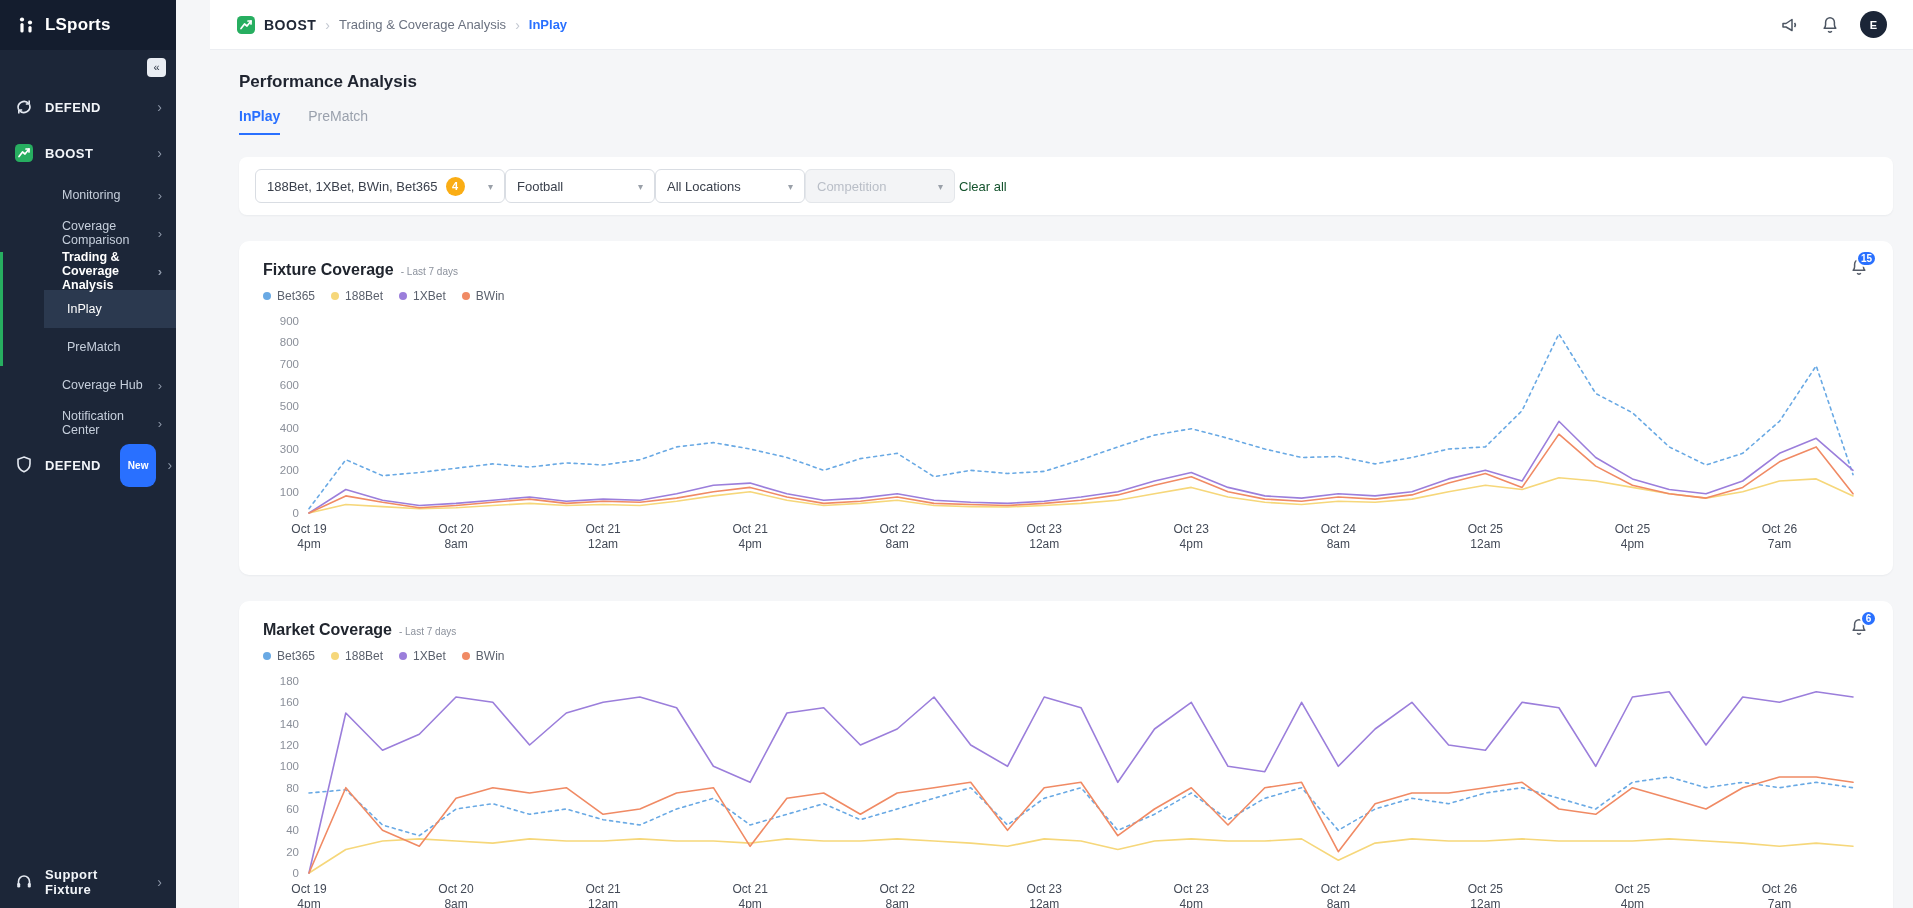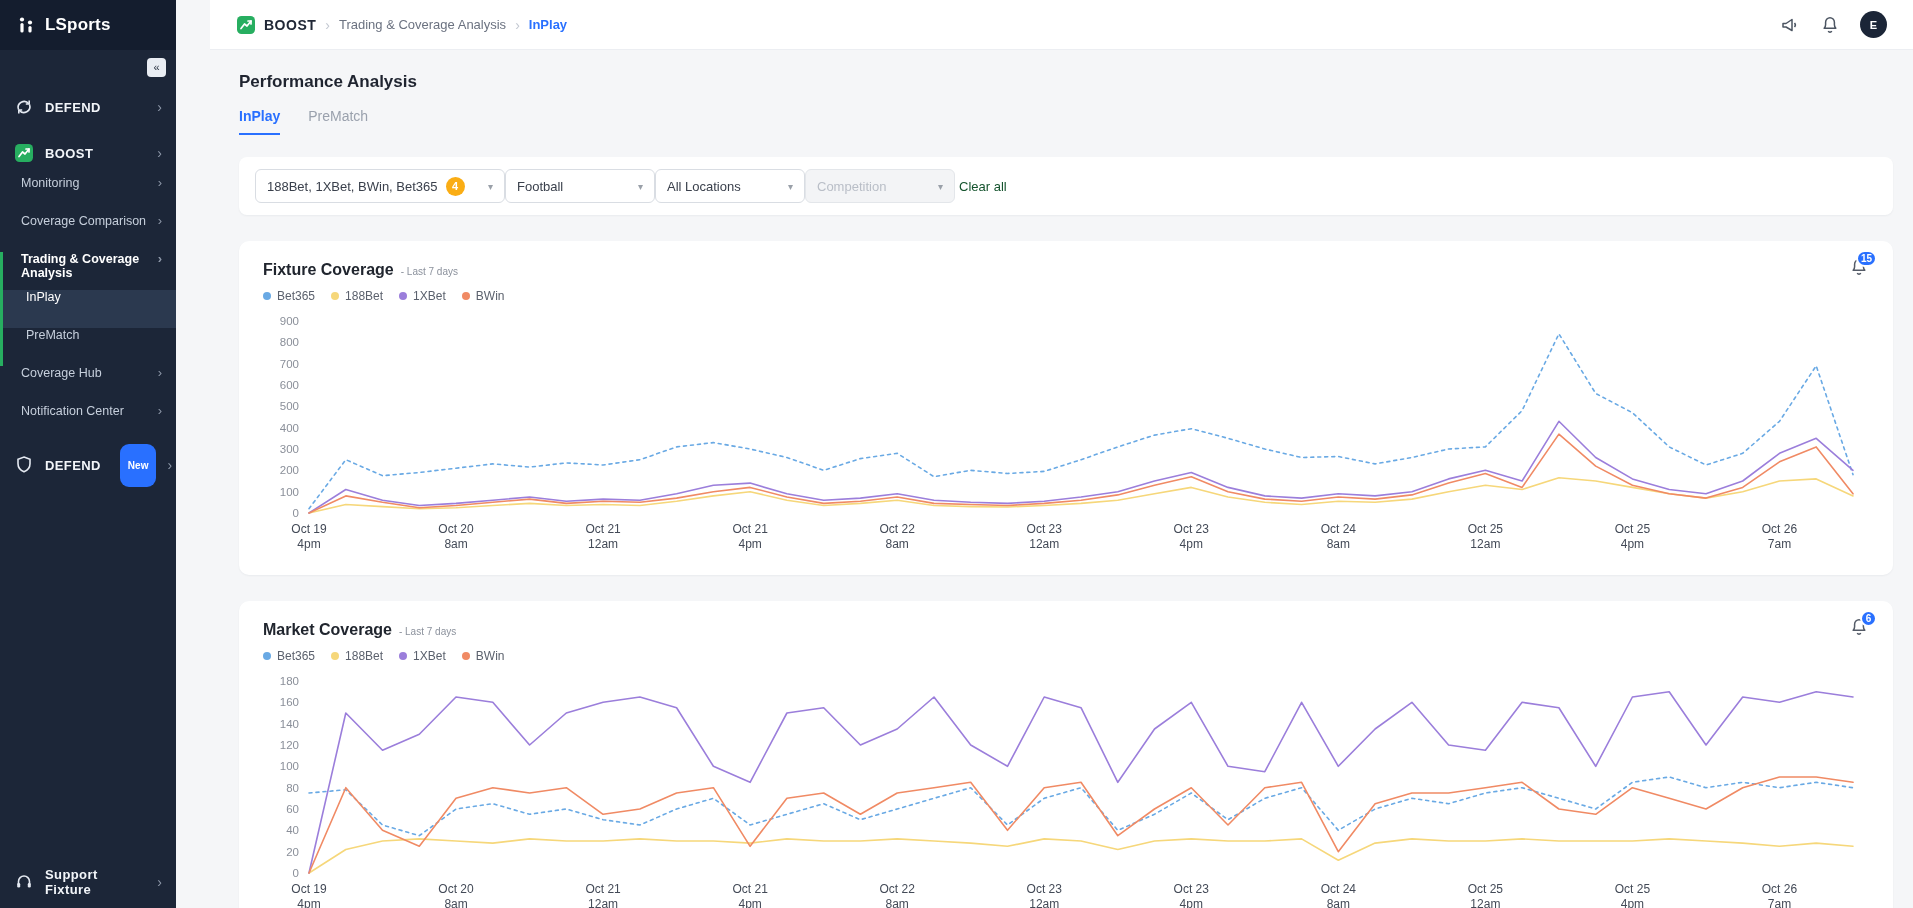--- a/index.html
+++ b/index.html
@@ -10,21 +10,21 @@
   
   .sidebar { position:absolute; left:0; top:0; width:176px; height:908px; background:#1c2638; color:#fff; display:flex; flex-direction:column; z-index:5; }
   .logo-row { height:50px; background:#141d2e; display:flex; align-items:center; gap:9px; padding:0 16px; flex:none; cursor:pointer; }
   .logo-text { font-size:17px; font-weight:700; letter-spacing:.2px; color:#fff; }
   .collapse-row { height:34px; position:relative; flex:none; }
   .collapse-btn { position:absolute; right:10px; top:8px; width:19px; height:19px; border:none; border-radius:4px; background:#e9edf3; color:#2a3342; font-size:11px; line-height:19px; text-align:center; cursor:pointer; padding:0; }
   .nav { display:flex; flex-direction:column; flex:1 1 auto; overflow:hidden; }
   .nav-item { display:flex; align-items:center; gap:11px; height:46px; padding:0 14px; cursor:pointer; }
   .nav-item .lbl { font-size:13px; font-weight:700; letter-spacing:.4px; color:#f2f5f9; }
   .chev { margin-left:auto; color:#8d97a8; font-size:14px; line-height:1; }
-  .sub-item { display:flex; align-items:flex-start; height:38px; padding:0 14px 0 21px; font-size:12.5px; color:#c6cfdc; cursor:pointer; }
+  .sub-item { display:flex; align-items:center; height:38px; padding:0 14px 0 21px; font-size:12.5px; color:#c6cfdc; cursor:pointer;margin-left:41px; }
   .sub-item .chev { font-size:13px; }
   .active-group { border-left:3px solid #27ae60; }
   .active-group .sub-item { padding-left:18px; }
   .sub-item.strong { color:#ffffff; font-weight:700; }
   .sub-item.child { padding-left:26px; }
   .active-group .sub-item.child { padding-left:23px; }
   .sub-item.active { background:#2b394f; color:#ffffff; }
   .badge-new { background:#2970ff; color:#fff; font-size:10px; font-weight:700; border-radius:9px; padding:16px 8px; margin-left:8px; }
   .nav-spacer { flex:1 1 auto; }
   .support-row { height:52px; flex:none; }

